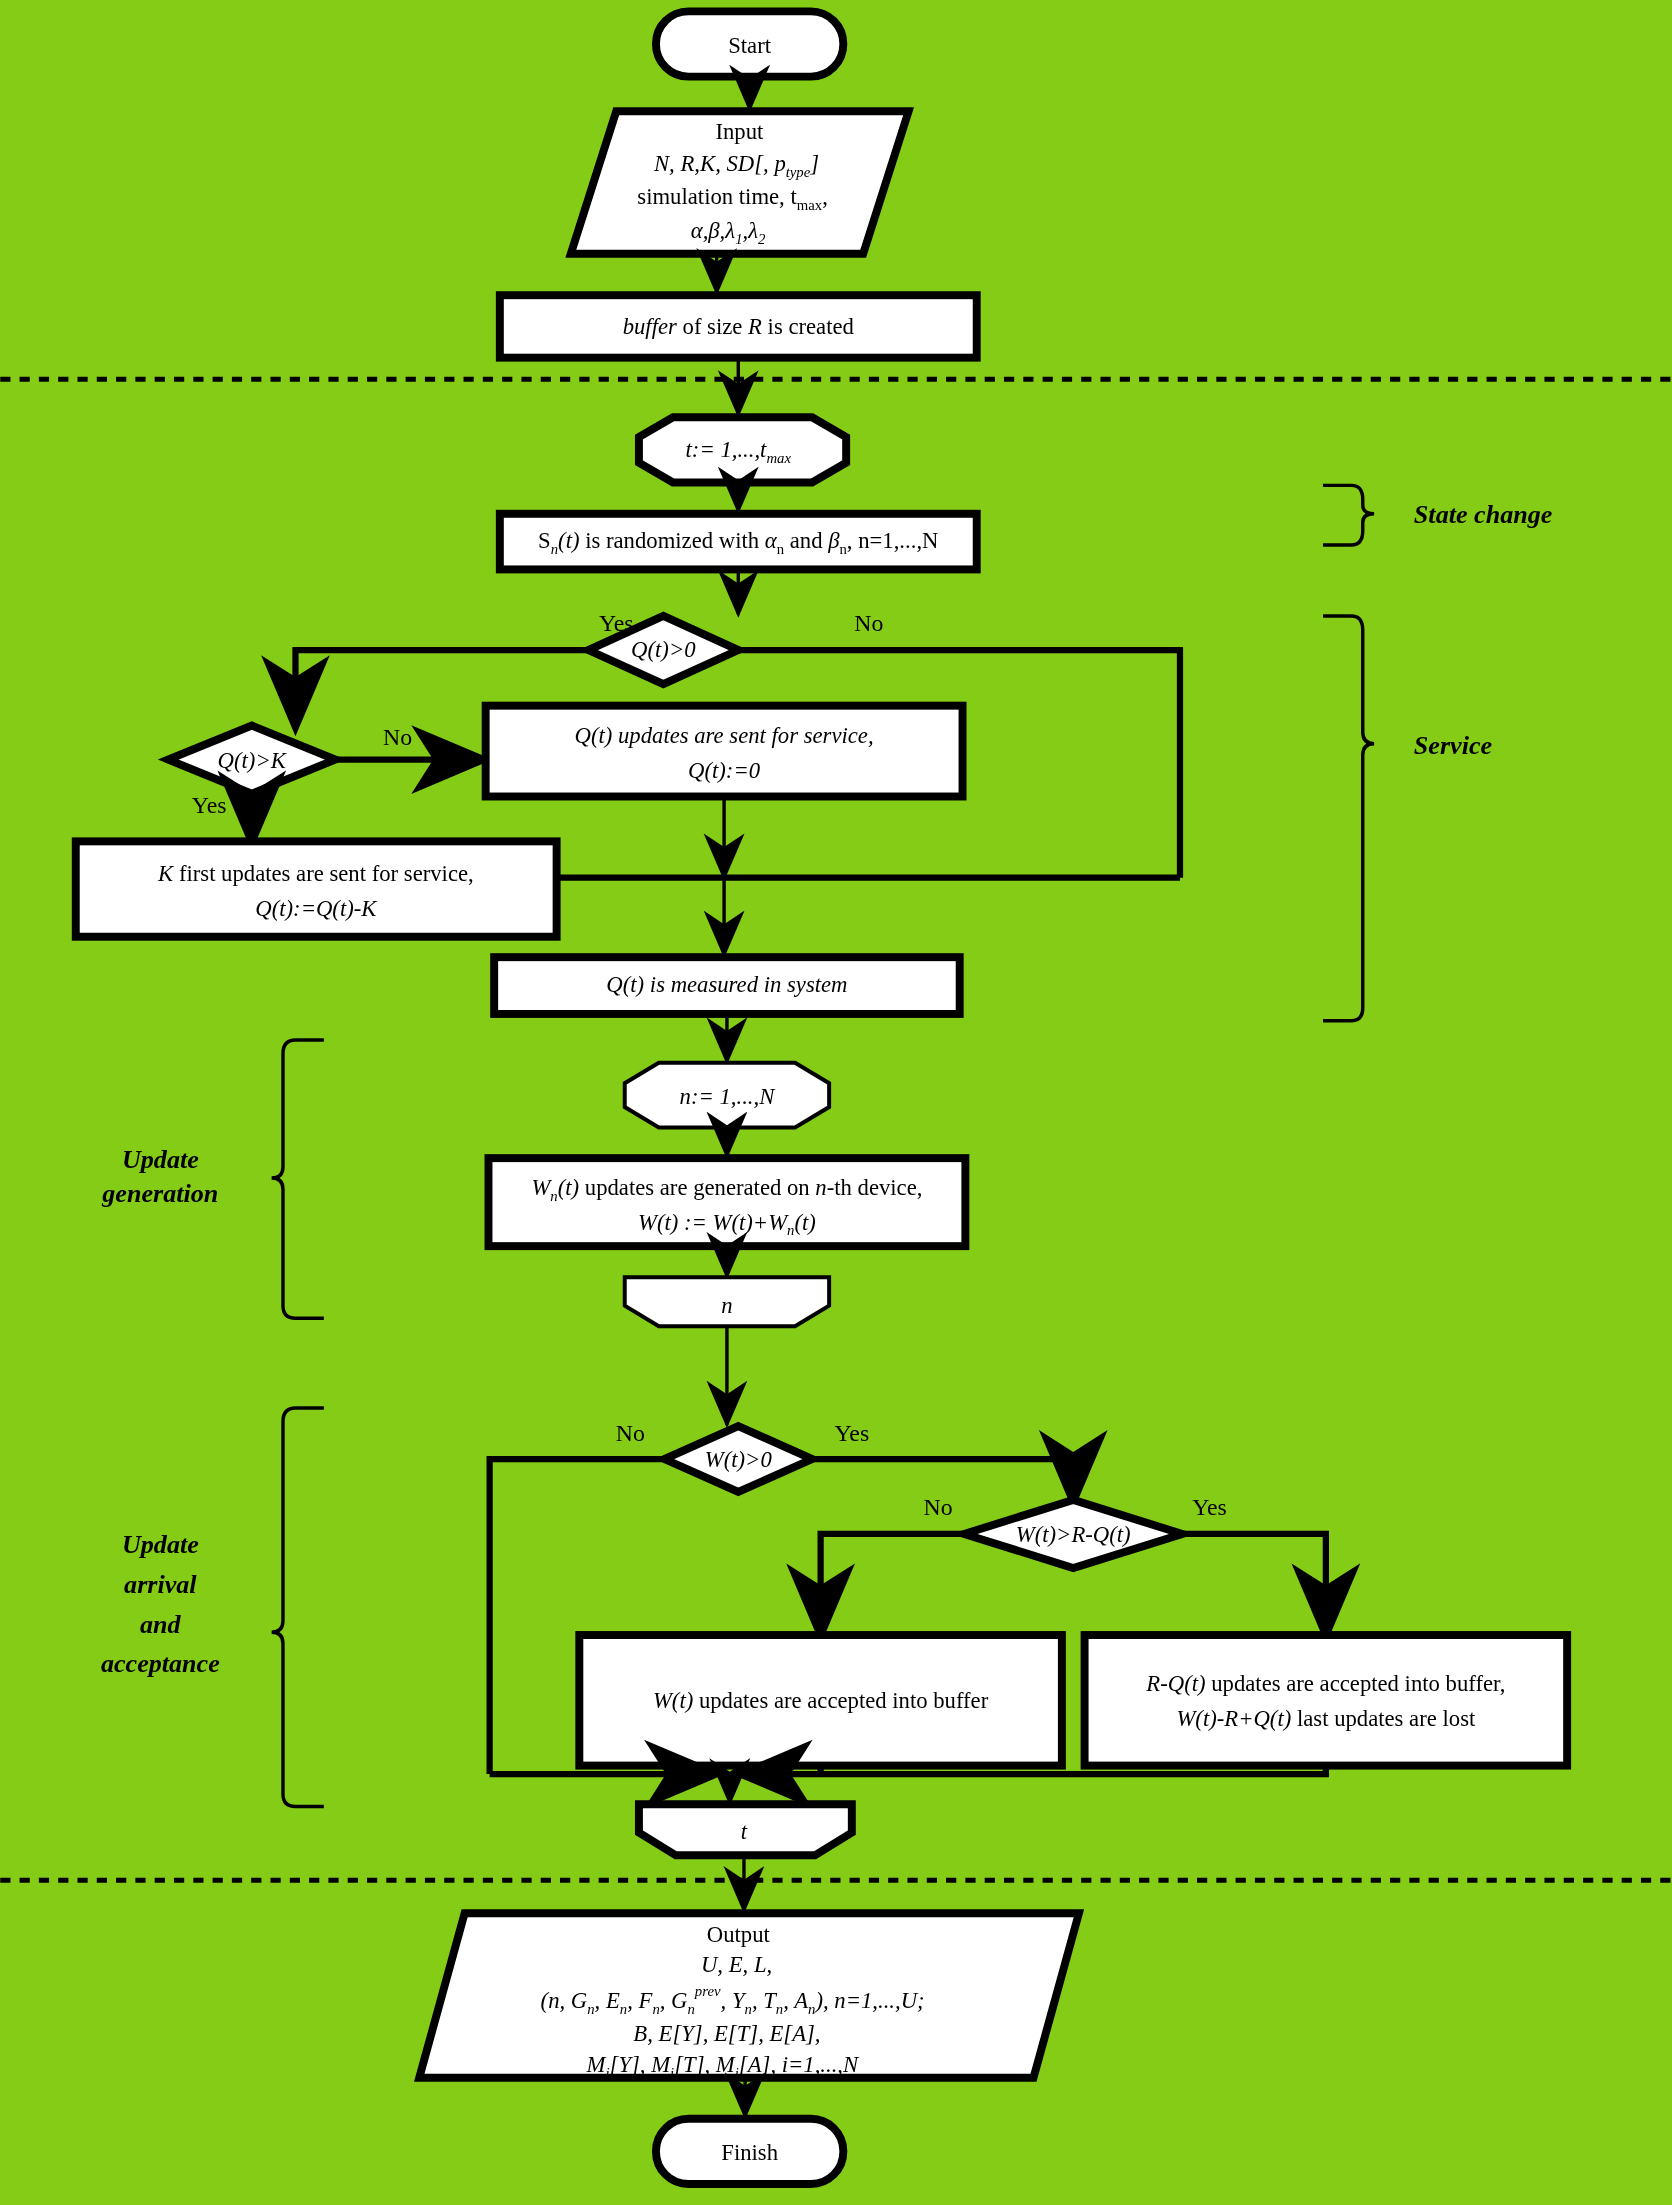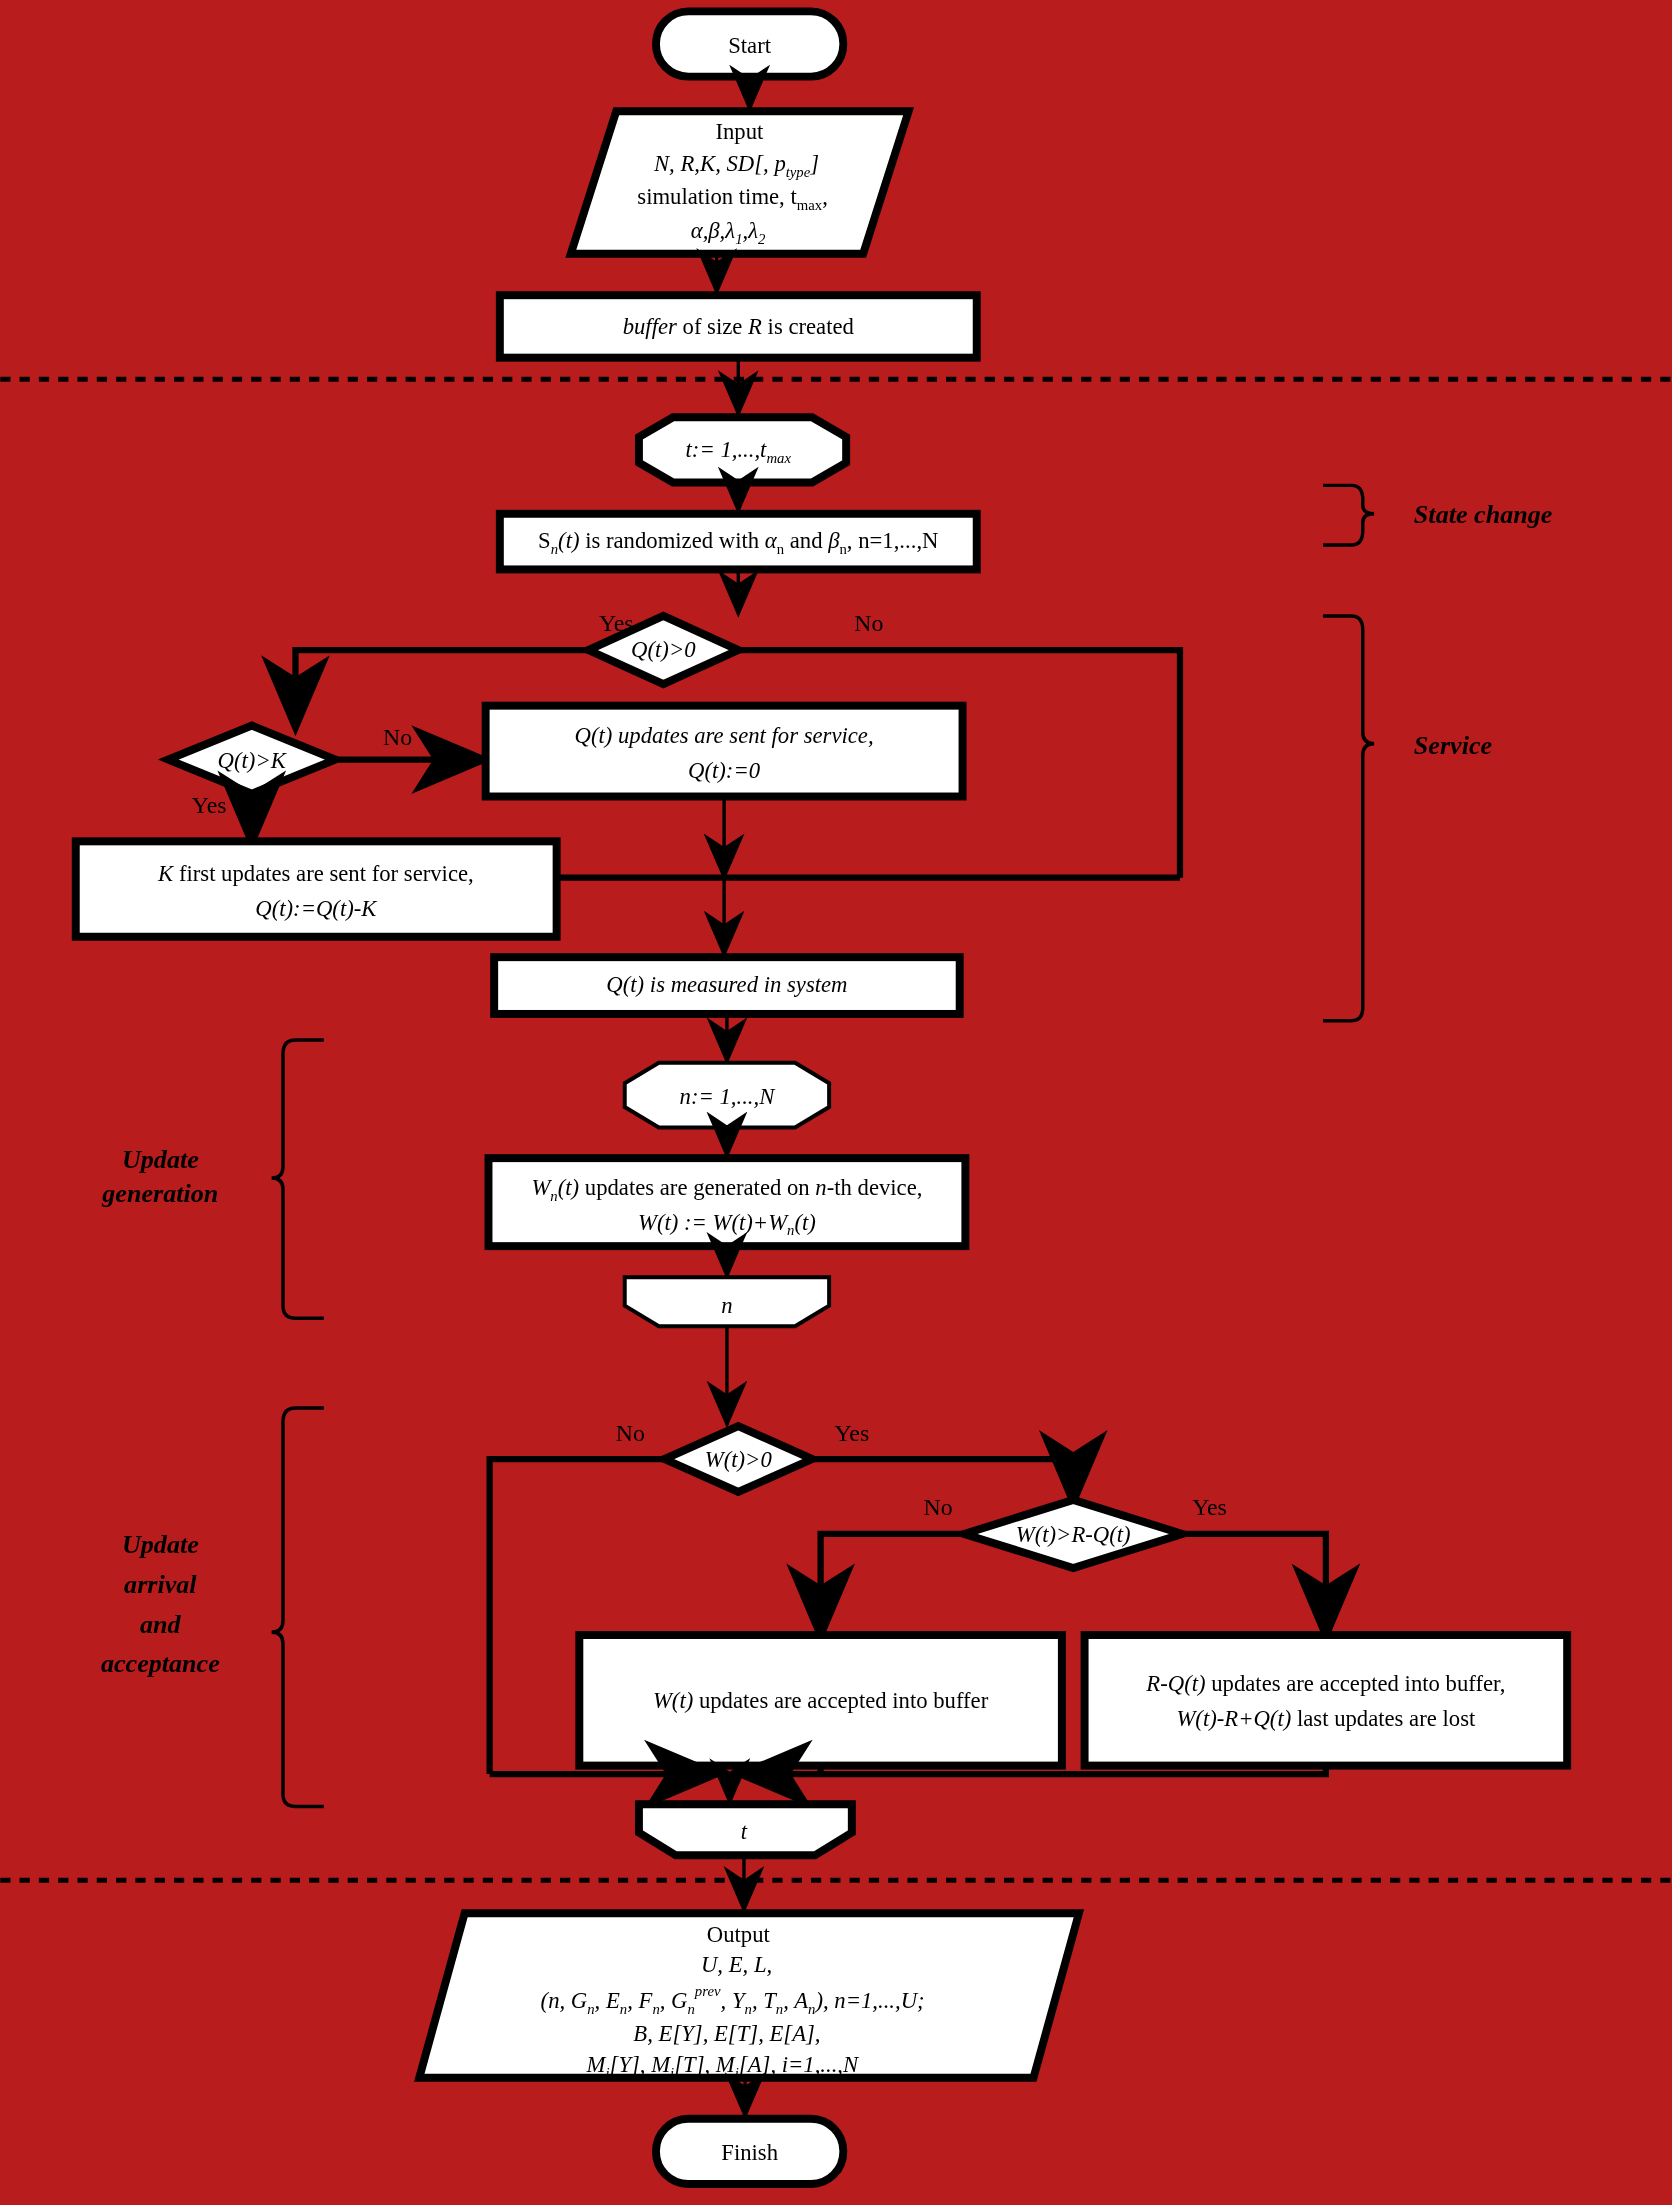--- a/index.html
+++ b/index.html
@@ -1,17 +1,17 @@
 <!DOCTYPE html>
 <html style="font-size:9px"><head>
 <meta charset="utf-8">
 <style>
   html,body{margin:0;padding:0;background:#ffffff;}
   body{font-family:"Liberation Serif", serif;}
-  #wrap{position:relative;width:1673px;height:2205px;background:#b91c1c;overflow:hidden;}
+  #wrap{position:relative;width:1673px;height:2205px;background:#84cc16;overflow:hidden;}
   svg{display:block;position:absolute;left:0;top:0;}
   .shp{fill:#ffffff;stroke:#000000;stroke-width:7;}
   .shp-thick{fill:#ffffff;stroke:#000000;stroke-width:14;}
   .ln{stroke:#000000;stroke-width:6;fill:none;}
   .ln-thick{stroke:#000000;stroke-width:11;fill:none;}
   .dash{stroke:#000000;stroke-width:9;stroke-dasharray:18 16;fill:none;}
   .brace{stroke:#000000;stroke-width:6;fill:none;}
   text{font-family:"Liberation Serif", serif;fill:#000;}
   .t{font-size:40px;text-anchor:middle;}
   .ti{font-size:40px;text-anchor:middle;font-style:italic;}

